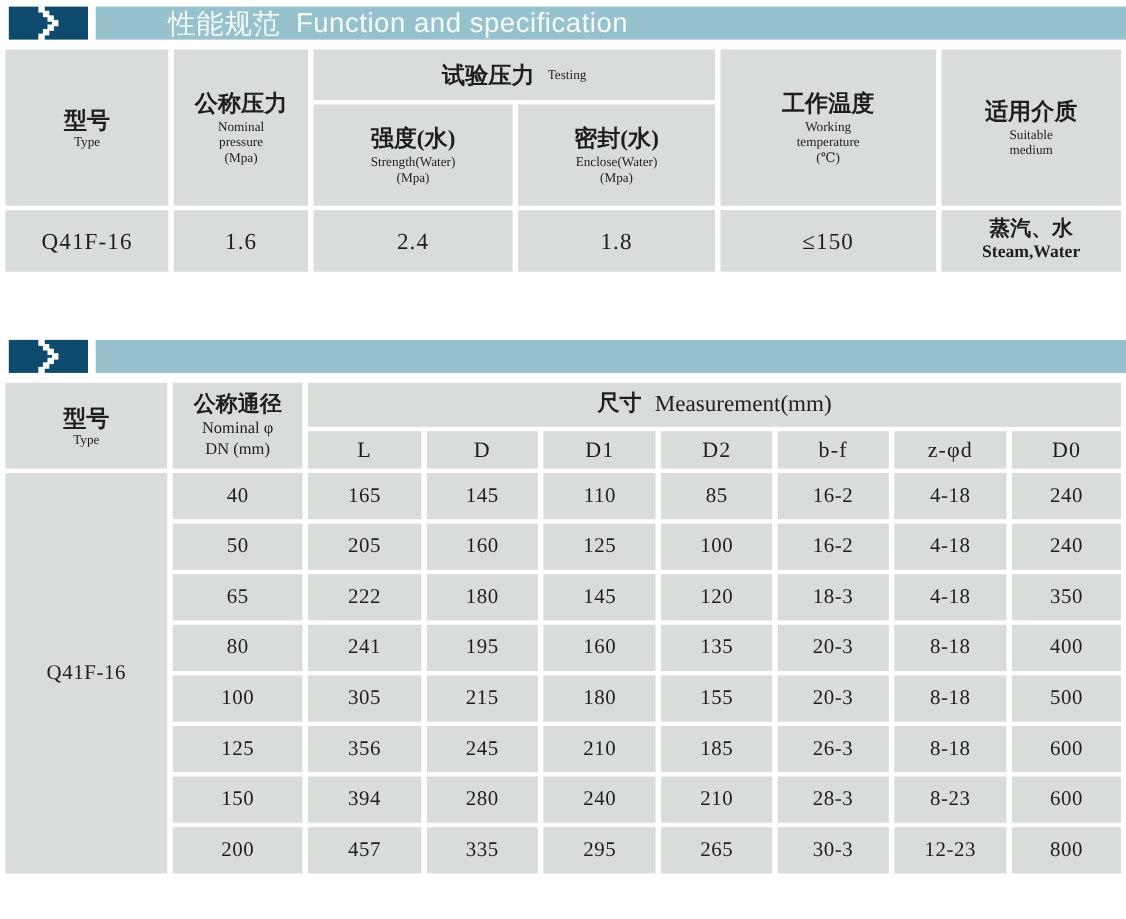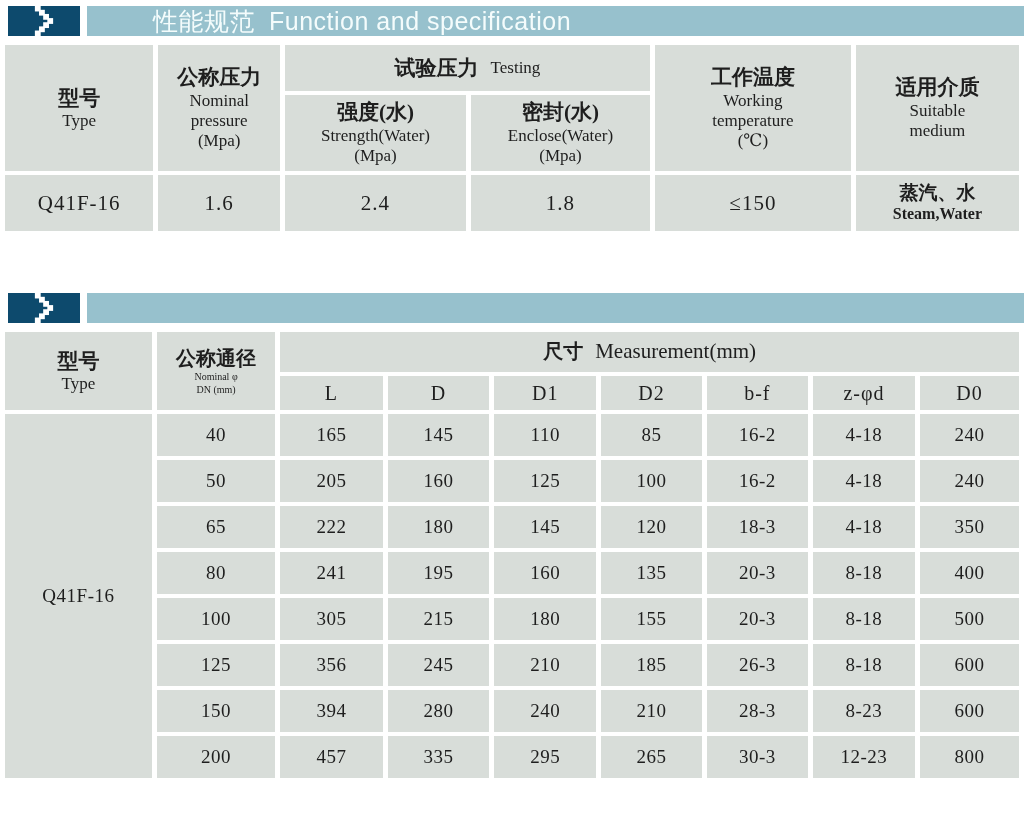--- a/index.html
+++ b/index.html
@@ -30,27 +30,27 @@
   
   table{
     width:1024px;table-layout:fixed;
     border-collapse:separate;border-spacing:5px 4px;
   }
   th,td{
     background:#d8ddd9;text-align:center;vertical-align:middle;
     font-weight:normal;padding:0 2px;overflow:hidden;
   }
   .zh{font-size:21px;font-weight:bold;line-height:1.25;}
-  .en{font-size:17px;line-height:1.2;}
-  .en-sm{font-size:10px;line-height:1.25;}
+  .en{font-size:12px;line-height:1.2;}
+  .en-sm{font-size:15px;line-height:1.25;}
   .val{font-size:21px;letter-spacing:1px;}
 
   
   .t1 .hrow1 th{height:46px;}
-  .t1 .hrow2 th{height:76px;}
+  .t1 .hrow2 th{height:92px;}
   .t1 .drow td{height:56px;}
   .t1 .testing-head .zh,.t1 .testing-head .en{display:inline;vertical-align:middle;text-align:center;}
   .t1 .testing-head .en{margin-left:8px;}
 
   
   .t2 .hrow1 th{height:40px;}
   .t2 .hrow2 th{height:34px;font-size:20px;letter-spacing:1px;}
   .t2 .drow td{height:42px;font-size:19px;letter-spacing:0.5px;}
   .t2 .type-cell{font-size:21px;letter-spacing:1.5px;}
   .t2 .meas-head .zh,.t2 .meas-head .en{display:inline;vertical-align:middle;}

